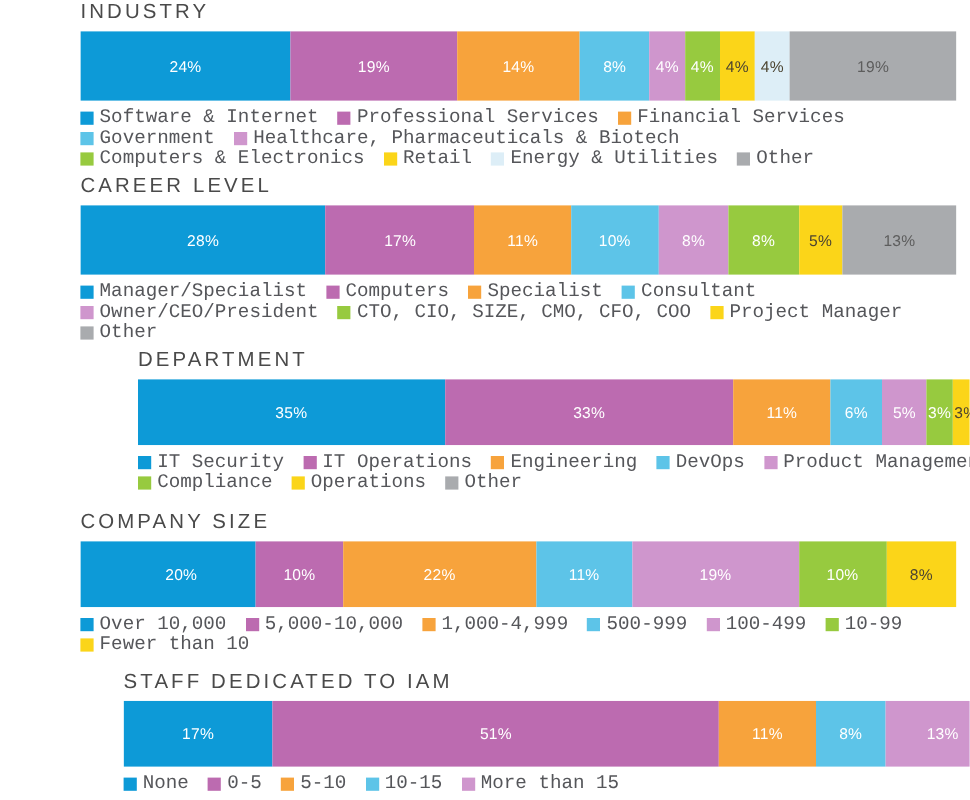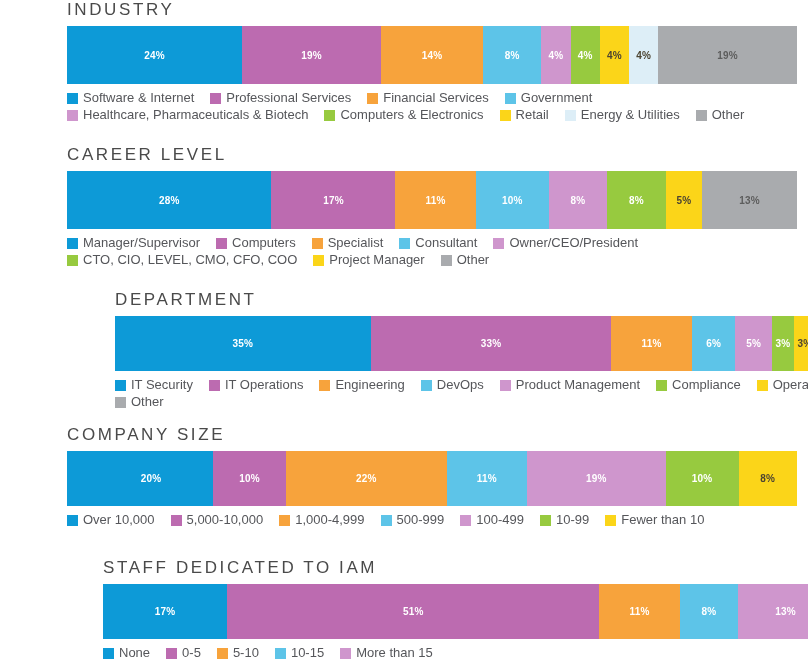--- a/index.html
+++ b/index.html
@@ -40,22 +40,22 @@
   .bar {
     display: flex;
     width: 730px;
     height: 58px;
     overflow: hidden;
   }
   .seg {
     display: flex;
     align-items: center;
     justify-content: center;
-    font-size: 10px;
-    font-weight: 700;
+    font-size: 13px;
+    font-weight: 400;
     color: #ffffff;
     box-sizing: border-box;
     overflow: hidden;
     white-space: nowrap;
     letter-spacing: 0.2px;
   }
   .seg.dark-label { color: #4c4431; }
   .seg.gray-label { color: #5d5d5d; }
   .legend {
     display: flex;
@@ -72,23 +72,23 @@
     line-height: 14px;
     white-space: nowrap;
   }
   .legend-swatch {
     width: 11px;
     height: 11px;
     margin-right: 5px;
     flex: 0 0 auto;
   }
   .legend-label {
-    font-size: 13px;
+    font-size: 16px;
     color: #55565a;
-    font-family: Liberation Sans, sans-serif;
+    font-family: Liberation Mono, monospace;
   }
 </style>
 </head>
 <body>
 
 <div class="page">
   <div id="charts-root">
       <div class="chart-block" style="top: 0px;">
         <div class="chart-title">INDUSTRY</div>
         <div class="bar" style="height: 58px;">
@@ -149,41 +149,41 @@
           <div class="seg" style="flex: 0 0 11%; background: rgb(247, 163, 60);">11%</div>
           <div class="seg" style="flex: 0 0 10%; background: rgb(93, 196, 232);">10%</div>
           <div class="seg" style="flex: 0 0 8%; background: rgb(207, 150, 205);">8%</div>
           <div class="seg" style="flex: 0 0 8%; background: rgb(151, 202, 63);">8%</div>
           <div class="seg dark-label" style="flex: 0 0 5%; background: rgb(251, 213, 25);">5%</div>
           <div class="seg gray-label" style="flex: 0 0 13%; background: rgb(169, 171, 174);">13%</div>
         </div>
         <div class="legend">
           <div class="legend-item">
             <span class="legend-swatch" style="background: rgb(13, 154, 215);"></span>
-            <span class="legend-label">Manager/Supervisor</span>
+            <span class="legend-label">Manager/Specialist</span>
           </div>
           <div class="legend-item">
             <span class="legend-swatch" style="background: rgb(188, 107, 176);"></span>
             <span class="legend-label">Computers</span>
           </div>
           <div class="legend-item">
             <span class="legend-swatch" style="background: rgb(247, 163, 60);"></span>
             <span class="legend-label">Specialist</span>
           </div>
           <div class="legend-item">
             <span class="legend-swatch" style="background: rgb(93, 196, 232);"></span>
             <span class="legend-label">Consultant</span>
           </div>
           <div class="legend-item">
             <span class="legend-swatch" style="background: rgb(207, 150, 205);"></span>
             <span class="legend-label">Owner/CEO/President</span>
           </div>
           <div class="legend-item">
             <span class="legend-swatch" style="background: rgb(151, 202, 63);"></span>
-            <span class="legend-label">CTO, CIO, LEVEL, CMO, CFO, COO</span>
+            <span class="legend-label">CTO, CIO, SIZE, CMO, CFO, COO</span>
           </div>
           <div class="legend-item">
             <span class="legend-swatch" style="background: rgb(251, 213, 25);"></span>
             <span class="legend-label">Project Manager</span>
           </div>
           <div class="legend-item">
             <span class="legend-swatch" style="background: rgb(169, 171, 174);"></span>
             <span class="legend-label">Other</span>
           </div>
         </div>

